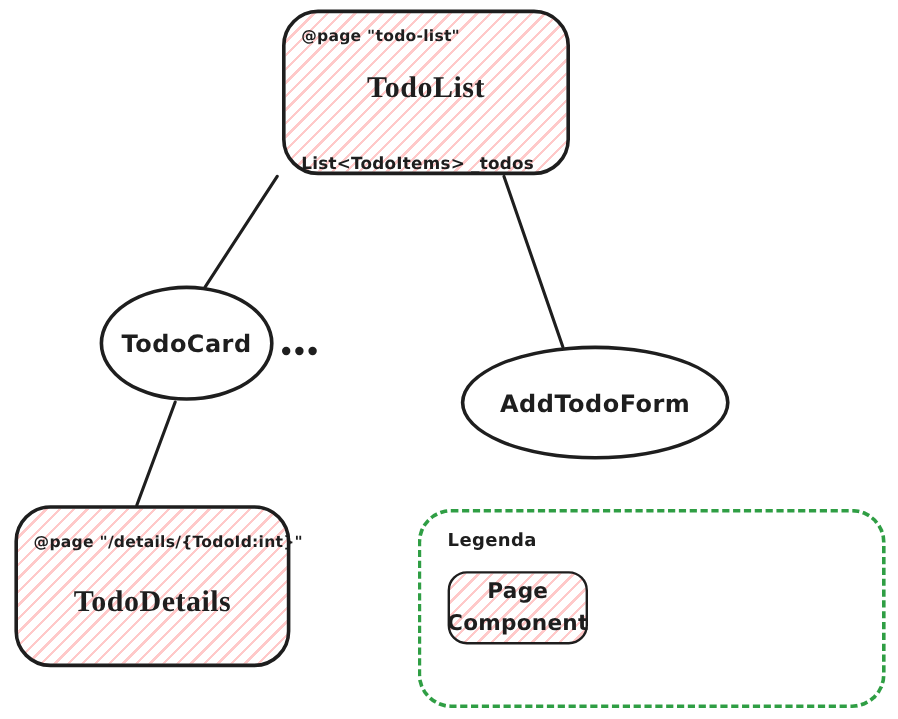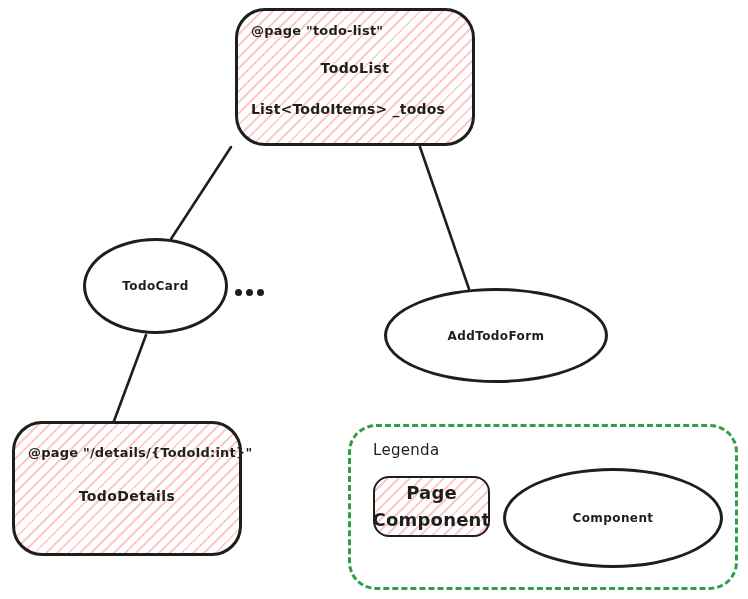--- a/index.html
+++ b/index.html
@@ -52,45 +52,46 @@
   }
 
   
   .annot {
     font-size: 13px;
     font-weight: bold;
     letter-spacing: 0.2px;
     white-space: nowrap;
   }
   .node-title {
-    font-size: 14px;
+    font-size: 25px;
     font-weight: bold;
     letter-spacing: 0.4px;
     text-align: center;
+    font-family: Liberation Serif, serif;
   }
   .field {
     font-size: 14px;
     font-weight: bold;
     letter-spacing: 0.2px;
     white-space: nowrap;
   }
   .ellipse-label {
-    font-size: 12px;
+    font-size: 20px;
     font-weight: bold;
     letter-spacing: 0.4px;
   }
 
   
   #todolist {
     left: 235px; top: 8px;
     width: 240px; height: 138px;
     padding: 12px 13px;
   }
   #todolist .node-title { margin-top: 22px; }
-  #todolist .field { margin-top: 25px; }
+  #todolist .field { margin-top: 41px; }
 
   #todocard {
     left: 83px; top: 238px;
     width: 145px; height: 96px;
   }
 
   .ellipsis {
     position: absolute;
     left: 235px; top: 289px;
     display: flex;
@@ -121,21 +122,21 @@
     left: 348px; top: 424px;
     width: 390px; height: 166px;
     box-sizing: border-box;
     border: 3px dashed #2f9e44;
     border-radius: 28px;
   }
   .legend-title {
     position: absolute;
     left: 22px; top: 14px;
     font-size: 15px;
-    font-weight: normal;
+    font-weight: bold;
     letter-spacing: 0.3px;
   }
   #legend-page-component {
     left: 22px; top: 49px;
     width: 117px; height: 61px;
     border-width: 2.5px;
     border-radius: 16px;
     display: flex;
     align-items: center;
     justify-content: center;
@@ -184,18 +185,15 @@
   <div class="box hatch" id="tododetails">
     <div class="annot">@page "/details/{TodoId:int}"</div>
     <div class="node-title">TodoDetails</div>
   </div>
 
   <div id="legend">
     <div class="legend-title">Legenda</div>
     <div class="box hatch" id="legend-page-component">
       <span>Page Component</span>
     </div>
-    <div class="ellipse" id="legend-component">
-      <span class="ellipse-label">Component</span>
-    </div>
   </div>
 
 </div>
 
 </body></html>

